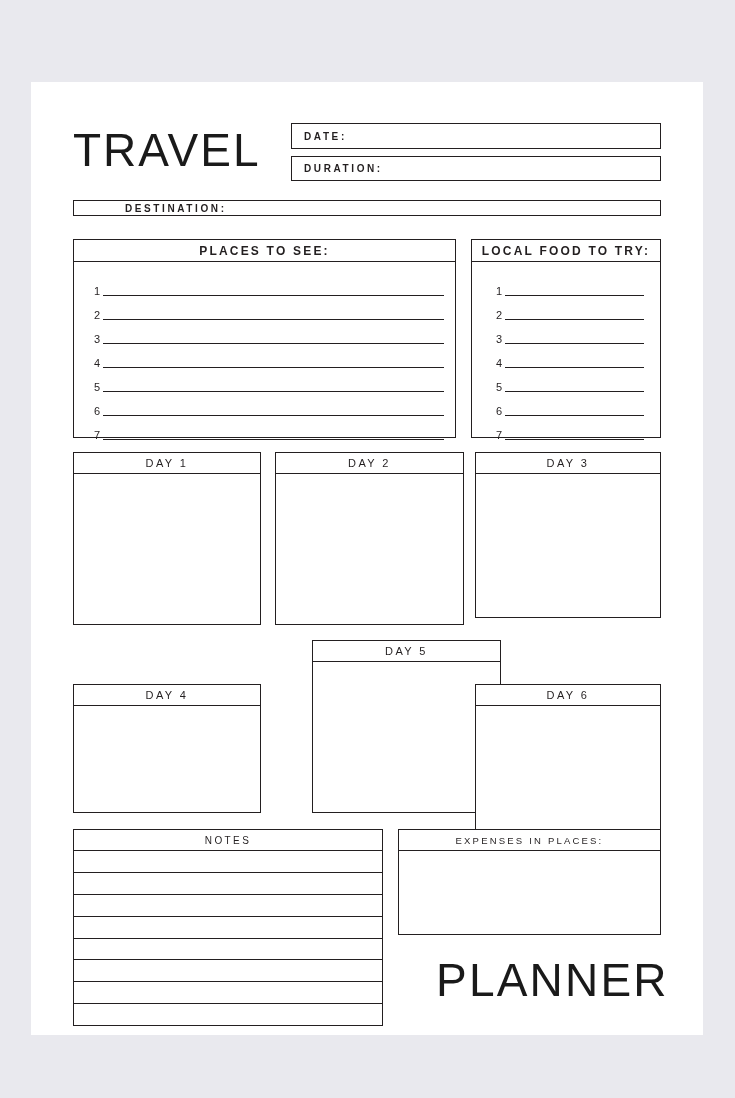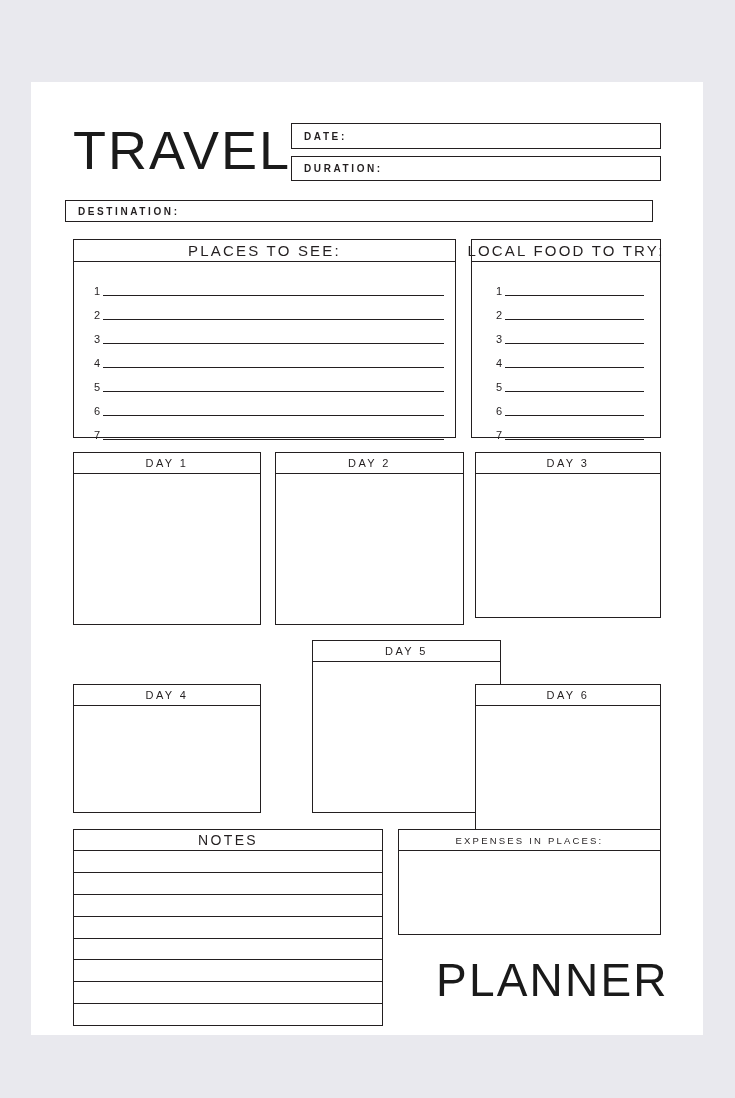--- a/index.html
+++ b/index.html
@@ -37,21 +37,21 @@
     font-family: "Liberation Sans", sans-serif;
     color: #231f20;
     white-space: nowrap;
   }
 
   
   #travel-title {
     position: absolute;
     left: 42px;
     top: 41px;
-    font-size: 54px;
+    font-size: 46px;
     font-weight: 300;
     letter-spacing: 2.0px;
     line-height: 54px;
     color: #1a1a1a;
     font-stretch: semi-condensed;
   }
 
   .field-bar {
     position: absolute;
     border: 1.5px solid #231f20;
@@ -63,39 +63,39 @@
   .field-bar .field-label {
     font-size: 10px;
     letter-spacing: 2.6px;
     font-weight: 700;
     color: #231f20;
     padding-left: 12px;
   }
 
   #date-field   { left: 260px; top: 41px;  width: 370px; height: 26px; }
   #duration-field { left: 260px; top: 74px; width: 370px; height: 25px; }
-  #destination-field { left: 34px; top: 118px; width: 588px; height: 22px; }
+  #destination-field { left: 42px; top: 118px; width: 588px; height: 16px; padding-left: 39px; }
 
   
   .list-panel { }
   .panel-head {
     position: absolute;
     left: 0;
     top: 0;
     right: 0;
     height: 22px;
     border-bottom: 1.5px solid #231f20;
     display: flex;
     align-items: center;
     justify-content: center;
     box-sizing: border-box;
   }
   .panel-head .head-text {
-    font-size: 15px;
-    font-weight: 400;
+    font-size: 12px;
+    font-weight: 700;
     letter-spacing: 2.2px;
     color: #231f20;
     text-align: right;
   }
 
   #places-panel { left: 42px; top: 157px; width: 383px; height: 199px; }
   #food-panel   { left: 440px; top: 157px; width: 190px; height: 199px; }
 
   .list-rows {
     position: absolute;
@@ -147,21 +147,21 @@
 
   
   #notes-panel { left: 42px; top: 747px; width: 310px; height: 197px; }
   #notes-head {
     position: absolute; left:0; right:0; top:0; height: 21px;
     border-bottom: 1.5px solid #231f20;
     display:flex; align-items:center; justify-content:center;
     box-sizing: border-box;
   }
   #notes-head .head-text {
-    font-size: 14px; font-weight: 400; letter-spacing: 2.4px; color:#231f20;text-align:center;
+    font-size: 10px; font-weight: 400; letter-spacing: 2.4px; color:#231f20;text-align:center;
   }
   #notes-rows {
     position: absolute; left: 0; right: 0; top: 21px; bottom: 0;
     display: flex; flex-direction: column;
   }
   .notes-line {
     flex: 1;
     border-bottom: 1.2px solid #231f20;
     box-sizing: border-box;
   }

